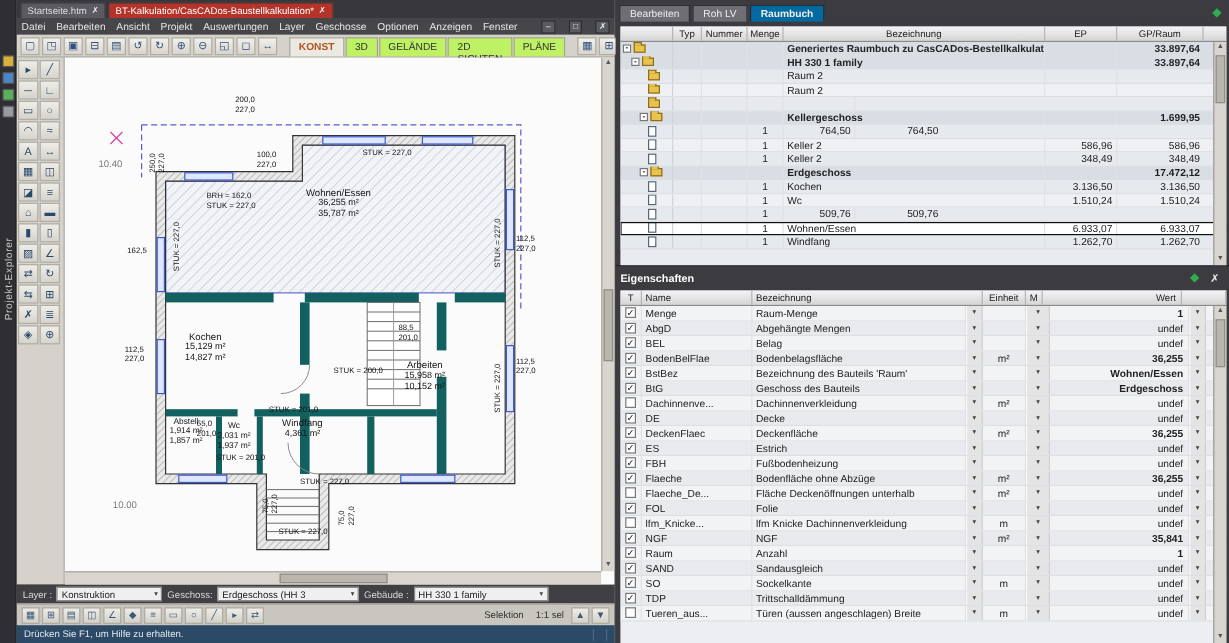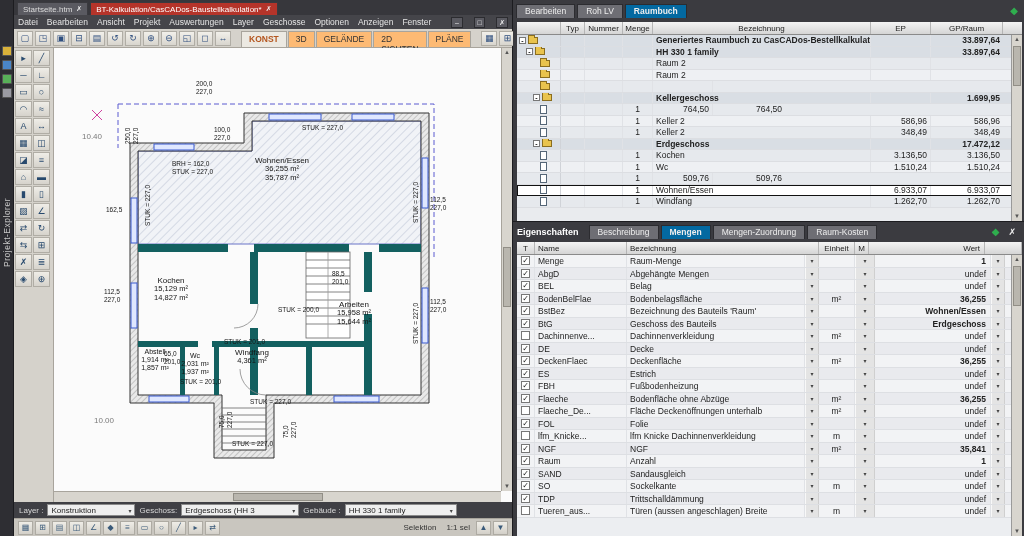--- a/index.html
+++ b/index.html
@@ -17,21 +17,21 @@
 .titlebar{height:15px;background:#37373c;display:flex;align-items:flex-end;gap:2px;padding-left:3px}
 .dtab{height:13px;display:flex;align-items:center;gap:4px;padding:0 5px;font-size:8px;color:#ddd;background:#5a5a61;border:1px solid #3a3a3f;border-bottom:none;white-space:nowrap}
 .dtab.active{background:#b5342a;color:#fff}
 .dtab .tx{font-size:7px;color:#eee;cursor:pointer}
 .menubar{height:14px;background:#45454a;display:flex;align-items:center;padding:0 4px;gap:9px;color:#e6e6e6;font-size:8.5px}
 .menubar .sp{flex:1}
 .winbtn{width:13px;height:11px;background:#5a5a61;border:1px solid #2c2c30;color:#eee;font-size:7px;line-height:9px;text-align:center;margin-left:2px}
 .toolbar{height:19px;background:#d5d2cb;border-bottom:1px solid #a8a49c;display:flex;align-items:center;padding:0 3px;gap:2px}
 .tbtn{width:16px;height:15px;background:linear-gradient(#f2f0ea,#d8d5ce);border:1px solid #b0ada5;color:#2f4f7f;font-size:9px;line-height:13px;text-align:center}
 .tsep{width:1px;height:14px;background:#a8a49c;margin:0 3px}
-.vtab{height:16px;padding:2px 7px;font-size:8.5px;color:#333;background:#fdba74;border:1px solid #a8a49c;border-bottom:none}
+.vtab{height:16px;padding:2px 7px;font-size:8.5px;color:#333;background:#bef264;border:1px solid #a8a49c;border-bottom:none}
 .vtab.active{background:#ece9e2;color:#b4551e;font-weight:bold}
 .work{flex:1;display:flex;min-height:0}
 .palette{width:40px;background:#d5d2cb;border-right:1px solid #a8a49c;display:flex;flex-wrap:wrap;align-content:flex-start;padding:2px 1px;gap:1px}
 .ptool{width:17px;height:16px;background:linear-gradient(#efede7,#d6d3cc);border:1px solid #b0ada5;color:#27496d;font-size:9px;line-height:14px;text-align:center}
 .draw{flex:1;position:relative;background:#fbfbfb;overflow:hidden}
 .draw svg{position:absolute;left:0;top:0}
 .lblayer{position:absolute;left:0;top:0;width:100%;height:100%;pointer-events:none}
 .room-label{position:absolute;text-align:center;color:#141414;line-height:1.15}
 .room-label .rn{font-size:8px;display:block}
 .room-label .ra{font-size:7.5px;display:block}
@@ -303,21 +303,21 @@
             <span class="ra">35,787 m²</span>
           </div>
           <div class="room-label" style="left:62px;top:228px;width:110px">
             <span class="rn">Kochen</span>
             <span class="ra">15,129 m²</span>
             <span class="ra">14,827 m²</span>
           </div>
           <div class="room-label" style="left:245px;top:252px;width:110px">
             <span class="rn">Arbeiten</span>
             <span class="ra">15,958 m²</span>
-            <span class="ra">15,644 m²</span>
+            <span class="ra">10,152 m²</span>
           </div>
           <div class="room-label" style="left:158px;top:300px;width:80px">
             <span class="rn">Windfang</span>
             <span class="ra">4,361 m²</span>
           </div>
           <div class="room-label" style="left:70px;top:300px;width:62px;font-size:7px">
             <span class="rn" style="font-size:7px">Abstell</span>
             <span class="ra" style="font-size:7px">1,914 m²</span>
             <span class="ra" style="font-size:7px">1,857 m²</span>
           </div>
@@ -408,20 +408,26 @@
           <span class="sbtn">▸</span>
           <span class="sbtn">⇄</span>
         </span>
       <span class="sp"></span>
       <span class="snaplbl">Selektion</span>
       <span class="snaplbl">1:1 sel</span>
       <span class="sbtn">▲</span>
       <span class="sbtn">▼</span>
     </div>
 
+    <div class="status">
+      <span>Drücken Sie F1, um Hilfe zu erhalten.</span>
+      <span class="sp"></span>
+      <span class="seg"></span>
+      <span class="seg"></span>
+    </div>
   </div>
 
   <div class="right">
 
     <div class="rbpanel">
       <div class="ptabs">
         <span class="sp" style="order:98"></span>
         <span class="diamond" style="order:99">◆</span>
       <span class="ptab">Bearbeiten</span>
           <span class="ptab">Roh LV</span>
@@ -609,26 +615,20 @@
           <span class="arrow">▲</span>
           <div class="rbthumb"></div>
           <span class="arrow" style="position:absolute;bottom:0;left:0;right:0">▼</span>
         </div>
       </div>
     </div>
 
     <div class="egpanel">
       <div class="eghead">
         <span class="egtitle">Eigenschaften</span>
-        <span style="display:flex;gap:2px;align-items:flex-end">
-            <span class="ptab">Beschreibung</span>
-            <span class="ptab active">Mengen</span>
-            <span class="ptab">Mengen-Zuordnung</span>
-            <span class="ptab">Raum-Kosten</span>
-          </span>
         <span style="flex:1"></span>
         <span class="diamond">◆</span>
         <span class="xicon">✗</span>
       </div>
       <div class="egbody">
         <div class="thead">
           <div style="width:18px">T</div>
           <div style="width:92px;justify-content:flex-start;padding-left:3px">Name</div>
           <div style="width:192px;justify-content:flex-start;padding-left:3px">Bezeichnung</div>
           <div style="width:36px">Einheit</div>

